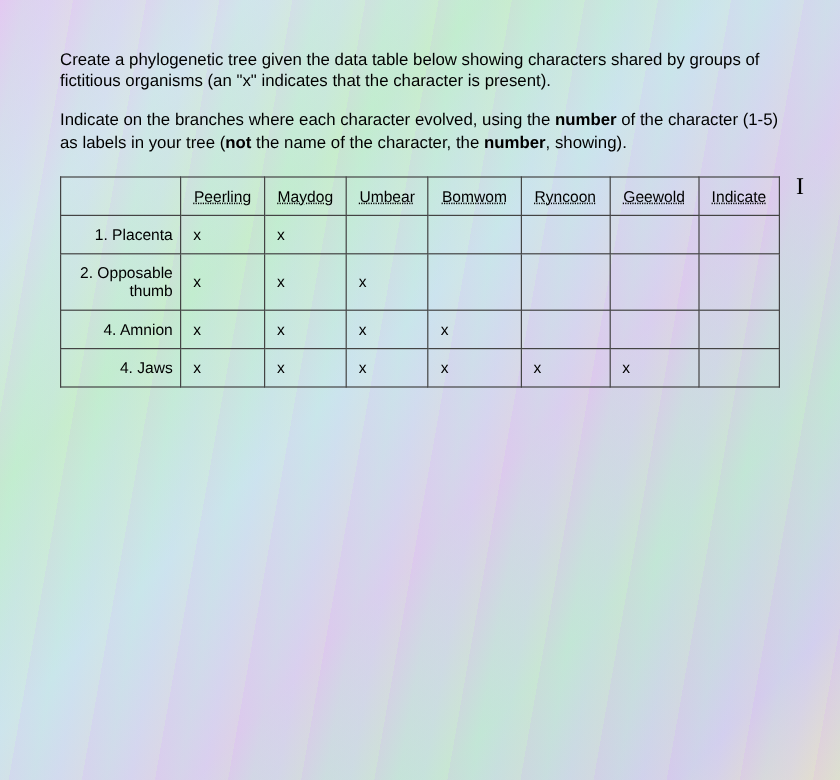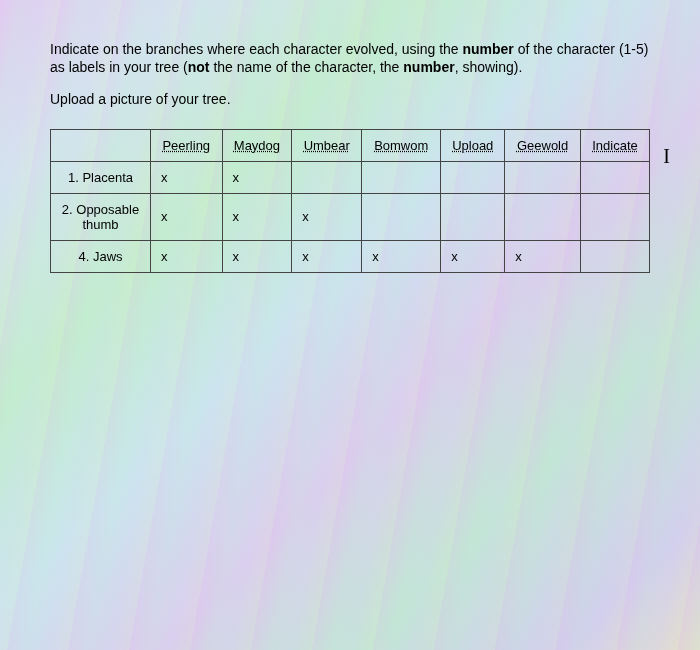--- a/index.html
+++ b/index.html
@@ -28,21 +28,21 @@
     .para { margin-bottom: 14px; line-height: 1.3; }
     table {
       border-collapse: collapse;
       width: 100%;
       margin-top: 20px;
       font-size: 13px;
     }
     th, td {
       border: 1px solid #444;
       padding: 8px 6px;
-      text-align: center;
+      text-align: right;
       vertical-align: middle;
     }
     th.org {
       font-weight: normal;
       text-decoration: underline dotted;
       text-align: center;
     }
     td.rowlabel { width: 100px; }
     td.cell { text-align: left; padding-left: 10px; }
     .cursor {
@@ -51,36 +51,36 @@
       top: 145px;
       font-size: 20px;
       font-family: serif;
     }
   </style>
 </head>
 <body>
 <div class="overlay"></div>
 
 <div class="content">
+  <p class="para">Create a phylogenetic tree given the data table below showing characters shared by groups of fictitious organisms (an "x" indicates that the character is present).</p>
 
   <p class="para">
     <span>Indicate on the branches where each character evolved, using the </span><b>number</b><span> of the character (1-5) as labels in your tree (</span><b>not</b><span> the name of the character, the </span><b>number</b><span>, showing).</span>
   </p>
 
-  <p class="para">Upload a picture of your tree.</p>
 
   <table>
     <thead>
       <tr>
         <th></th>
         <th class="org">Peerling</th>
         <th class="org">Maydog</th>
         <th class="org">Umbear</th>
         <th class="org">Bomwom</th>
-        <th class="org">Upload</th>
+        <th class="org">Ryncoon</th>
         <th class="org">Geewold</th>
         <th class="org">Indicate</th>
       </tr>
     </thead>
     <tbody>
         <tr>
           <td class="rowlabel">1. Placenta</td>
           <td class="cell">x</td>
           <td class="cell">x</td>
           <td class="cell"></td>
@@ -93,20 +93,30 @@
           <td class="rowlabel">2. Opposable thumb</td>
           <td class="cell">x</td>
           <td class="cell">x</td>
           <td class="cell">x</td>
           <td class="cell"></td>
           <td class="cell"></td>
           <td class="cell"></td>
           <td class="cell"></td>
         </tr>
         <tr>
+          <td class="rowlabel">4. Amnion</td>
+          <td class="cell">x</td>
+          <td class="cell">x</td>
+          <td class="cell">x</td>
+          <td class="cell">x</td>
+          <td class="cell"></td>
+          <td class="cell"></td>
+          <td class="cell"></td>
+        </tr>
+        <tr>
           <td class="rowlabel">4. Jaws</td>
           <td class="cell">x</td>
           <td class="cell">x</td>
           <td class="cell">x</td>
           <td class="cell">x</td>
           <td class="cell">x</td>
           <td class="cell">x</td>
           <td class="cell"></td>
         </tr>
       </tbody>

